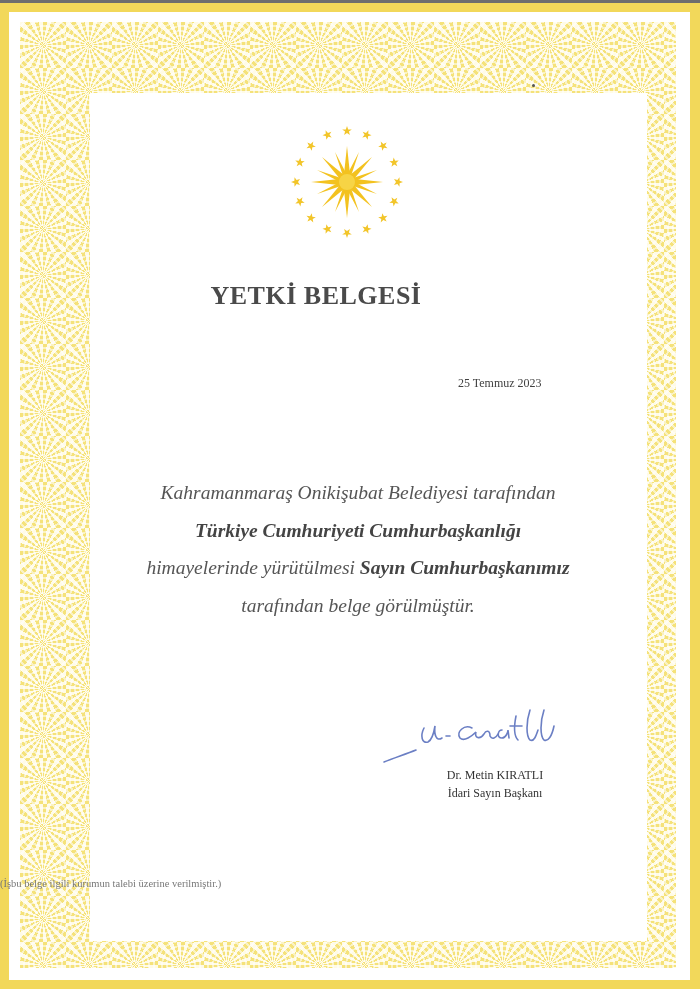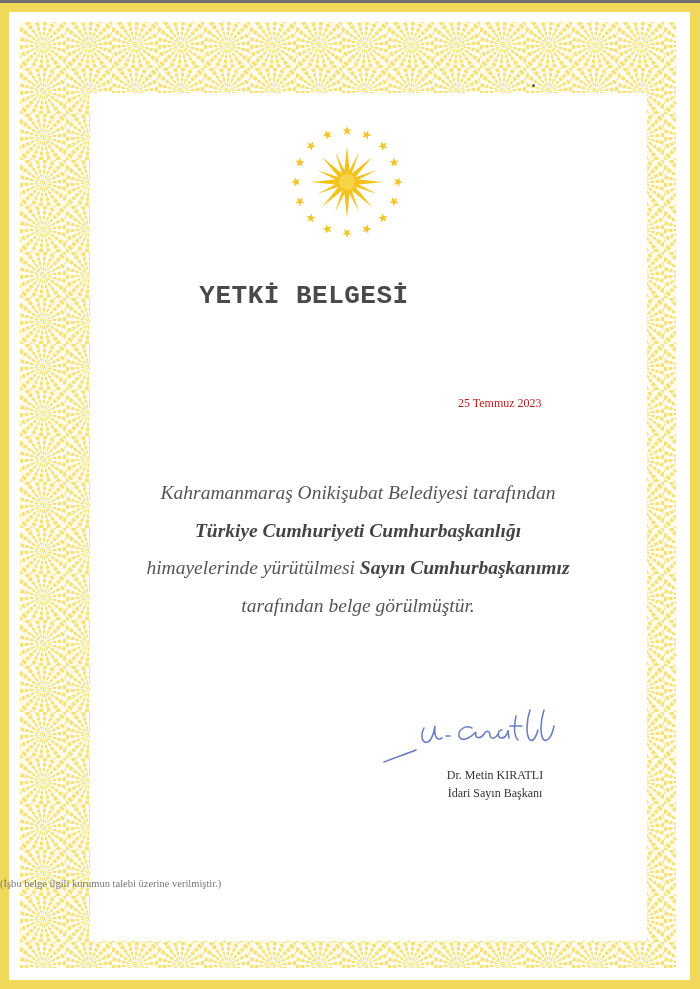--- a/index.html
+++ b/index.html
@@ -33,29 +33,29 @@
     background-size: 46px 46px, 46px 46px;
   }
   .lace-inner {
     position: absolute; left: 70px; top: 71px; width: 557px; height: 848px;
     background: #ffffff;
   }
   .emblem {
     position: absolute; left: 287px; top: 122px; width: 120px; height: 120px;
   }
   .title {
-    position: absolute; left: 0; width: 608px; top: 281px;
+    position: absolute; left: 12px; width: 608px; top: 281px;
     text-align: center;
-    font-family: Liberation Mono, monospace;
+    font-family: Liberation Serif, serif;
     font-size: 26px; font-weight: bold; letter-spacing: 0.5px;
     color: #4a4a4a;
   }
   .date {
     position: absolute; left: 458px; top: 376px;
-    font-size: 12px; color: #b91c1c; margin-top: 20px;
+    font-size: 12px; color: #404040;
   }
   .body-text {
     position: absolute; left: 108px; width: 500px; top: 474px;
     text-align: center;
     font-family: "Liberation Serif", serif;
     font-style: italic; font-size: 19.5px; line-height: 37.5px;
     color: #555;
   }
   .body-text b { color: #444; font-weight: bold; }
   .signature {

